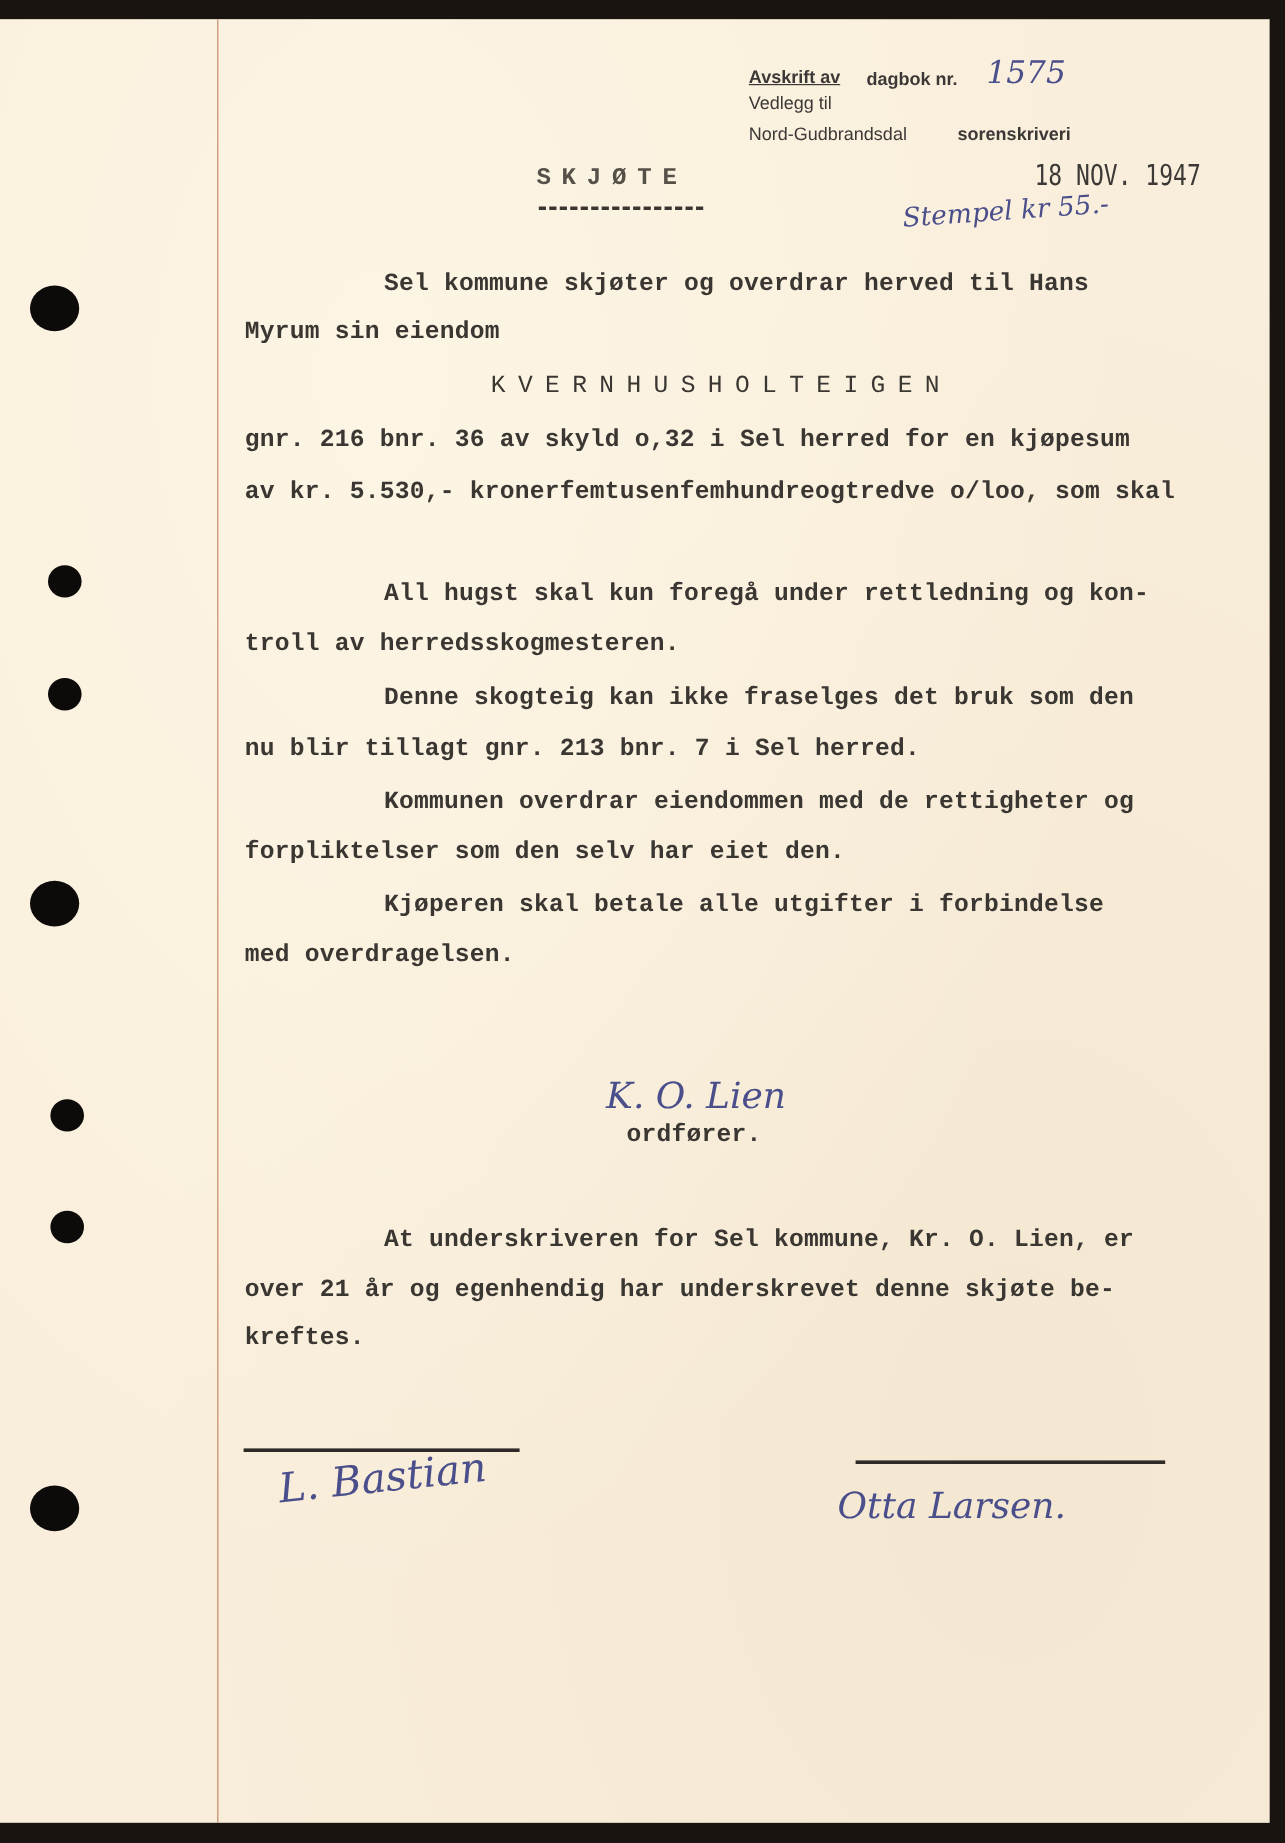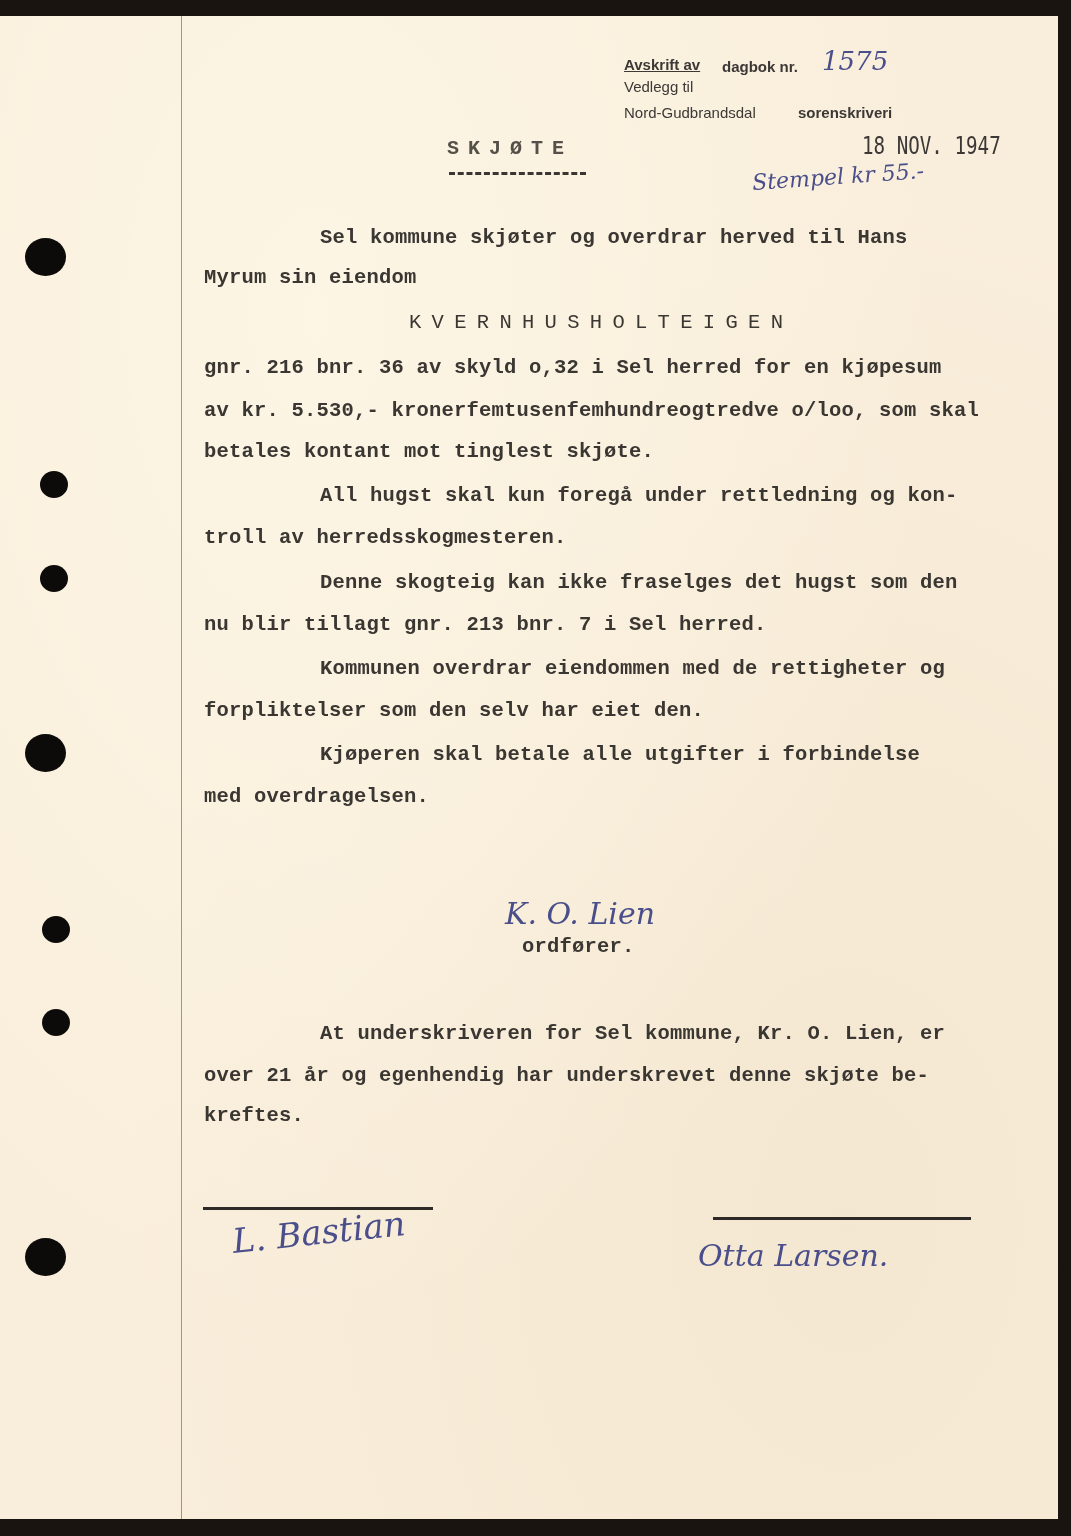--- a/index.html
+++ b/index.html
@@ -82,26 +82,25 @@
   <p class="title">SKJØTE</p>
   <div class="title-underline"></div>
 
   <p class="typed" style="left:320px;top:210px;">Sel kommune skjøter og overdrar herved til Hans</p>
   <p class="typed" style="left:204px;top:250px;text-align:right;">Myrum sin eiendom</p>
 
   <p class="typed" style="left:409px;top:295px;letter-spacing:10.3px;font-weight:normal;">KVERNHUSHOLTEIGEN</p>
 
   <p class="typed" style="left:204px;top:340px;">gnr. 216 bnr. 36 av skyld o,32 i Sel herred for en kjøpesum</p>
   <p class="typed" style="left:204px;top:383px;">av kr. 5.530,- kronerfemtusenfemhundreogtredve o/loo, som skal</p>
-  <p class="typed" style="left:204px;top:424px;">betales kontant mot tinglest skjøte.</p>
 
   <p class="typed" style="left:320px;top:468px;">All hugst skal kun foregå under rettledning og kon-</p>
   <p class="typed" style="left:204px;top:510px;">troll av herredsskogmesteren.</p>
 
-  <p class="typed" style="left:320px;top:555px;">Denne skogteig kan ikke fraselges det hugst som den</p>
+  <p class="typed" style="left:320px;top:555px;">Denne skogteig kan ikke fraselges det bruk som den</p>
   <p class="typed" style="left:204px;top:597px;">nu blir tillagt gnr. 213 bnr. 7 i Sel herred.</p>
 
   <p class="typed" style="left:320px;top:641px;">Kommunen overdrar eiendommen med de rettigheter og</p>
   <p class="typed" style="left:204px;top:683px;">forpliktelser som den selv har eiet den.</p>
 
   <p class="typed" style="left:320px;top:727px;">Kjøperen skal betale alle utgifter i forbindelse</p>
   <p class="typed" style="left:204px;top:769px;">med overdragelsen.</p>
 
   <p class="handwritten" style="left:505px;top:880px;font-size:30px;margin:0;">K. O. Lien</p>
   <p class="typed" style="left:522px;top:919px;">ordfører.</p>

